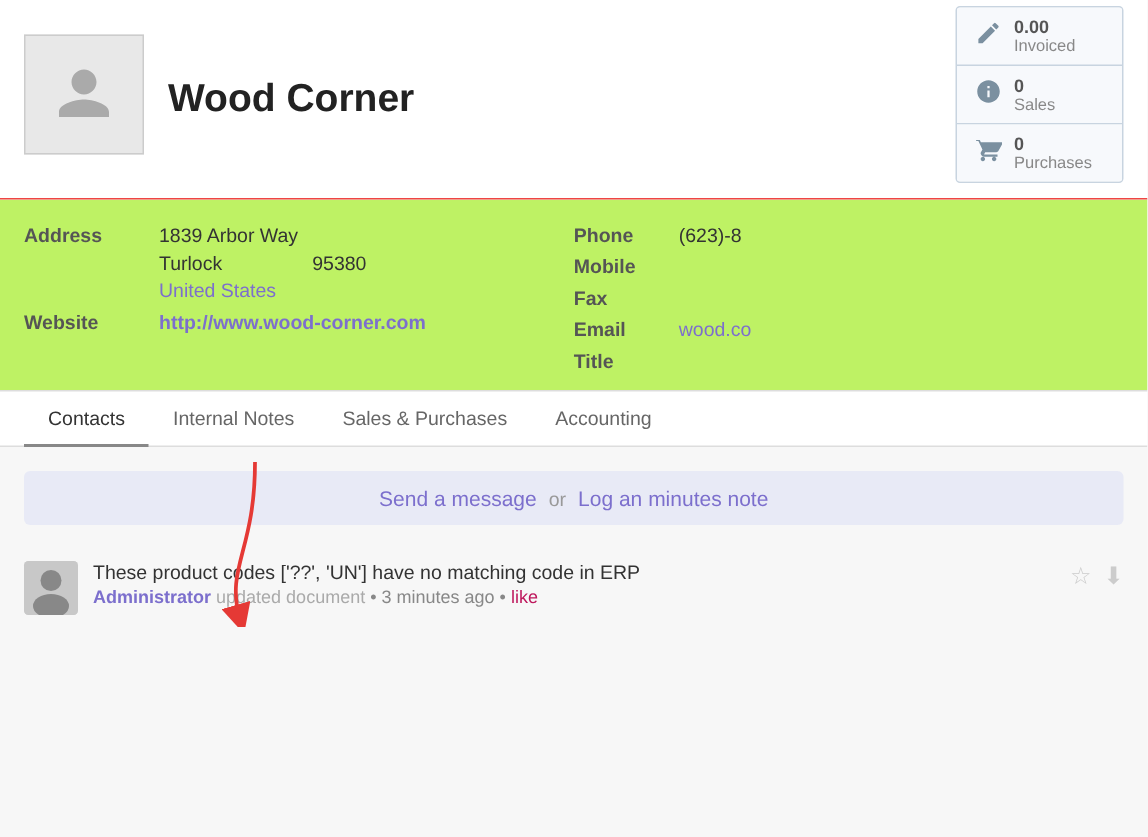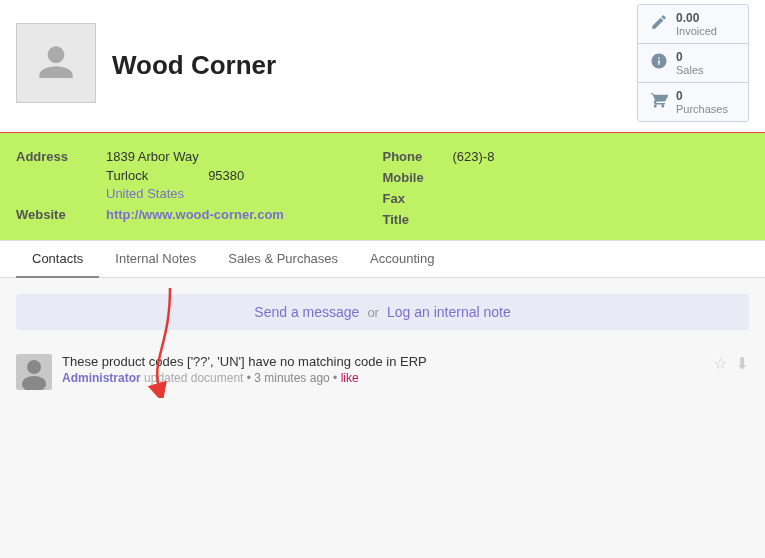--- a/index.html
+++ b/index.html
@@ -352,20 +352,24 @@
         </div>
         <div class="right-field-row">
           <span class="right-label">Mobile</span>
           <span class="right-value"></span>
         </div>
         <div class="right-field-row">
           <span class="right-label">Fax</span>
           <span class="right-value"></span>
         </div>
         <div class="right-field-row">
+          <span class="right-label">Email</span>
+          <span class="right-value link">wood.co</span>
+        </div>
+        <div class="right-field-row">
           <span class="right-label">Title</span>
           <span class="right-value"></span>
         </div>
       </div>
     </div>
   </div>
 
   <div class="tabs-bar">
     <div class="tab-item active">Contacts</div>
     <div class="tab-item">Internal Notes</div>
@@ -382,21 +386,21 @@
             <path d="M0,0 L8,4 L0,8 Z" fill="#e53935"></path>
           </marker>
         </defs>
         <path d="M 30,0 C 30,60 10,70 20,105" stroke="#e53935" stroke-width="2.5" fill="none" marker-end="url(#arrowhead)"></path>
       </svg>
     </div>
 
     <div class="message-bar">
       <span class="message-bar-text">Send a message</span>
       <span class="or-text">or</span>
-      <span class="log-note-text">Log an internal note</span>
+      <span class="log-note-text">Log an minutes note</span>
     </div>
 
     <div class="log-entry">
       <div class="user-avatar">
         <svg viewBox="0 0 36 36" fill="none">
           <rect width="36" height="36" fill="#c8c8c8"></rect>
           <circle cx="18" cy="13" r="7" fill="#888"></circle>
           <ellipse cx="18" cy="30" rx="12" ry="8" fill="#888"></ellipse>
         </svg>
       </div>

